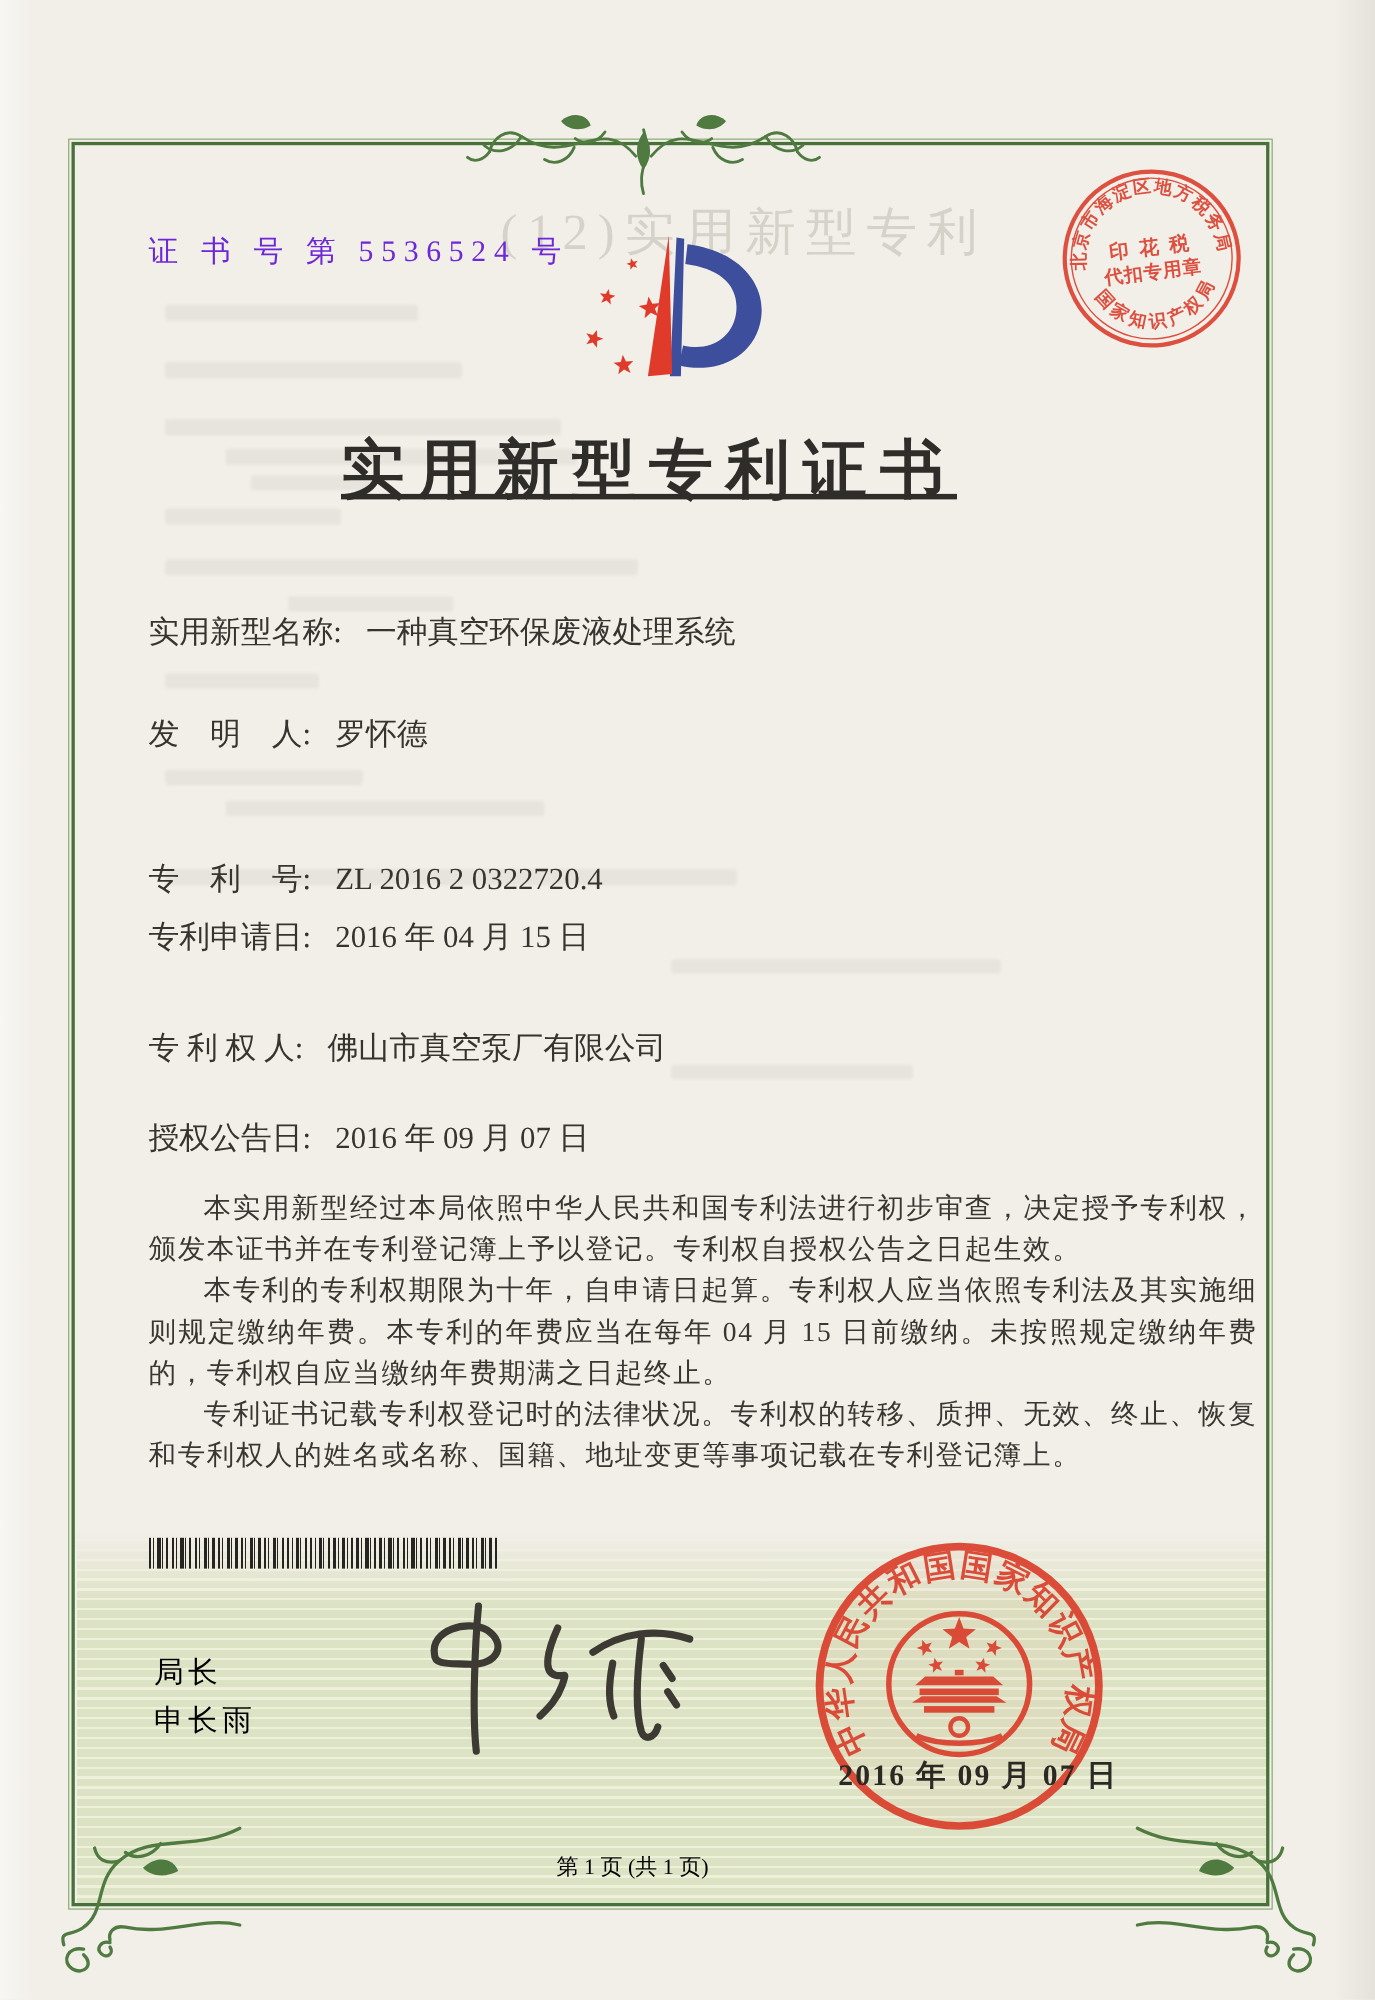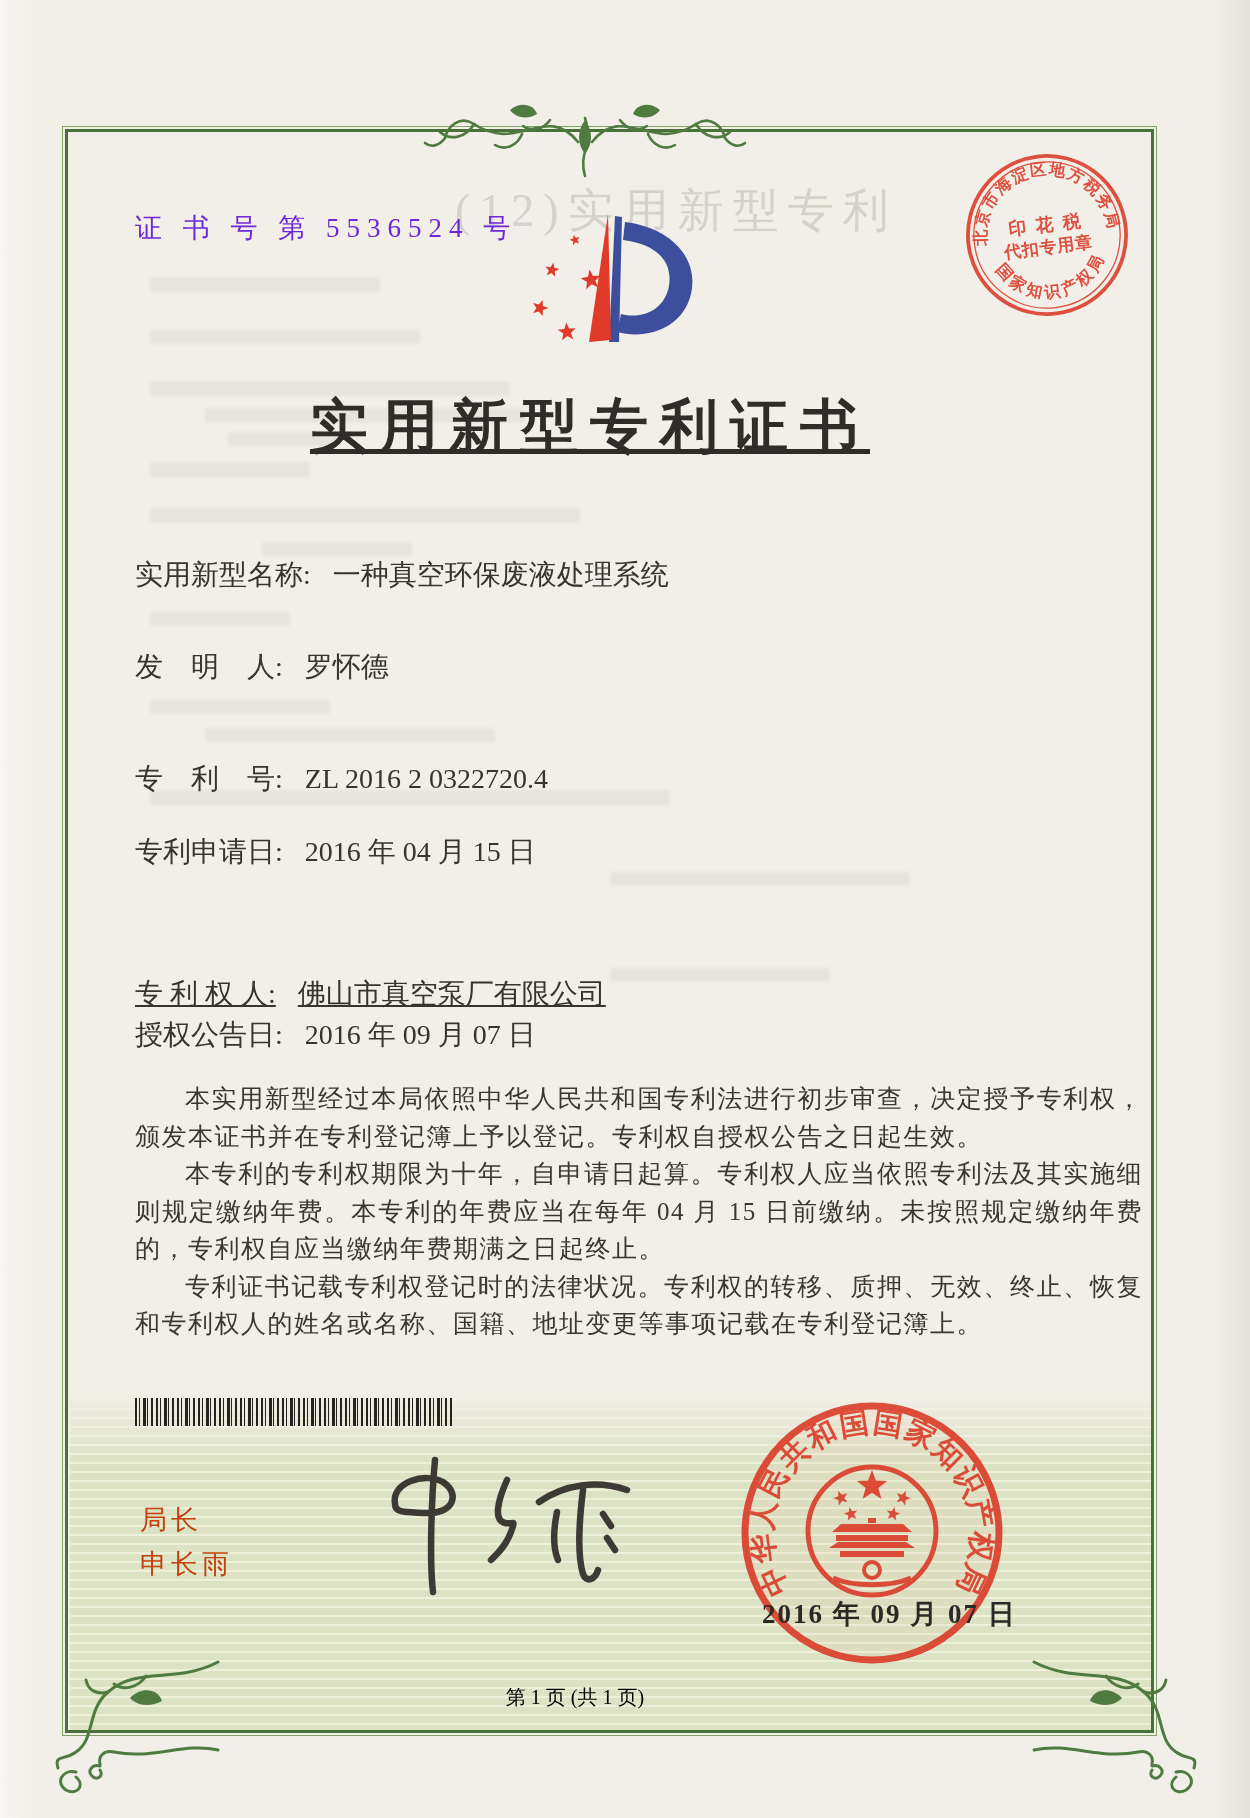--- a/index.html
+++ b/index.html
@@ -34,21 +34,21 @@
   
   .paras{left:135px;top:1080px;width:1008px;font-size:25px;line-height:37.5px;
       color:#3a3732;text-align:justify;letter-spacing:1.5px;}
   .paras p{margin:0;text-indent:2em;font-family:Liberation Serif, serif;}
   
   .barcode{left:135px;top:1398px;width:318px;height:28px;
       background:repeating-linear-gradient(90deg,
         #262420 0 2px,transparent 2px 4px,#262420 4px 5px,transparent 5px 8px,
         #262420 8px 11px,transparent 11px 12px,#262420 12px 13px,transparent 13px 16px,
         #262420 16px 18px,transparent 18px 21px);}
-  .director{left:140px;font-size:27px;color:#c2410c;letter-spacing:4px;}
+  .director{left:140px;font-size:27px;color:#000000;letter-spacing:4px;}
   .footer{left:425px;top:1684px;width:300px;text-align:center;font-size:20px;color:#000000;}
   .sealdate{left:762px;top:1596px;font-size:27px;font-weight:700;color:#2b2924;
       letter-spacing:2px;z-index:6;white-space:nowrap;}
   .stamp{left:962px;top:150px;width:170px;height:170px;transform:rotate(-7deg);}
   .seal{left:737px;top:1398px;width:270px;height:270px;z-index:5;opacity:.92;}
   .sig{left:335px;top:1452px;width:320px;height:155px;z-index:4;}
   .logo{left:505px;top:202px;width:200px;height:162px;}
   .orn-top{left:418px;top:84px;width:334px;height:100px;}
   .corner{width:178px;height:140px;}
   svg{display:block;}
@@ -161,27 +161,27 @@
 </svg>
 
 <div class="abs title">实用新型专利证书</div>
 
 <div class="abs row" style="top:556px;">
   <span class="lab">实用新型名称:</span><span>一种真空环保废液处理系统</span>
 </div>
 <div class="abs row" style="top:648px;">
   <span class="lab">发　明　人:</span><span>罗怀德</span>
 </div>
-<div class="abs row" style="top:760px;text-align:center;">
+<div class="abs row" style="top:780px;text-align:center;">
   <span class="lab">专　利　号:</span><span>ZL 2016 2 0322720.4</span>
 </div>
 <div class="abs row" style="top:833px;">
   <span class="lab">专利申请日:</span><span>2016 年 04 月 15 日</span>
 </div>
-<div class="abs row" style="top:975px;text-decoration:underline;">
+<div class="abs row" style="top:934px;">
   <span class="lab">专 利 权 人:</span><span>佛山市真空泵厂有限公司</span>
 </div>
 <div class="abs row" style="top:1016px;">
   <span class="lab">授权公告日:</span><span>2016 年 09 月 07 日</span>
 </div>
 
 <div class="abs paras">
   <p>本实用新型经过本局依照中华人民共和国专利法进行初步审查，决定授予专利权，颁发本证书并在专利登记簿上予以登记。专利权自授权公告之日起生效。</p>
   <p>本专利的专利权期限为十年，自申请日起算。专利权人应当依照专利法及其实施细则规定缴纳年费。本专利的年费应当在每年 04 月 15 日前缴纳。未按照规定缴纳年费的，专利权自应当缴纳年费期满之日起终止。</p>
   <p>专利证书记载专利权登记时的法律状况。专利权的转移、质押、无效、终止、恢复和专利权人的姓名或名称、国籍、地址变更等事项记载在专利登记簿上。</p>

